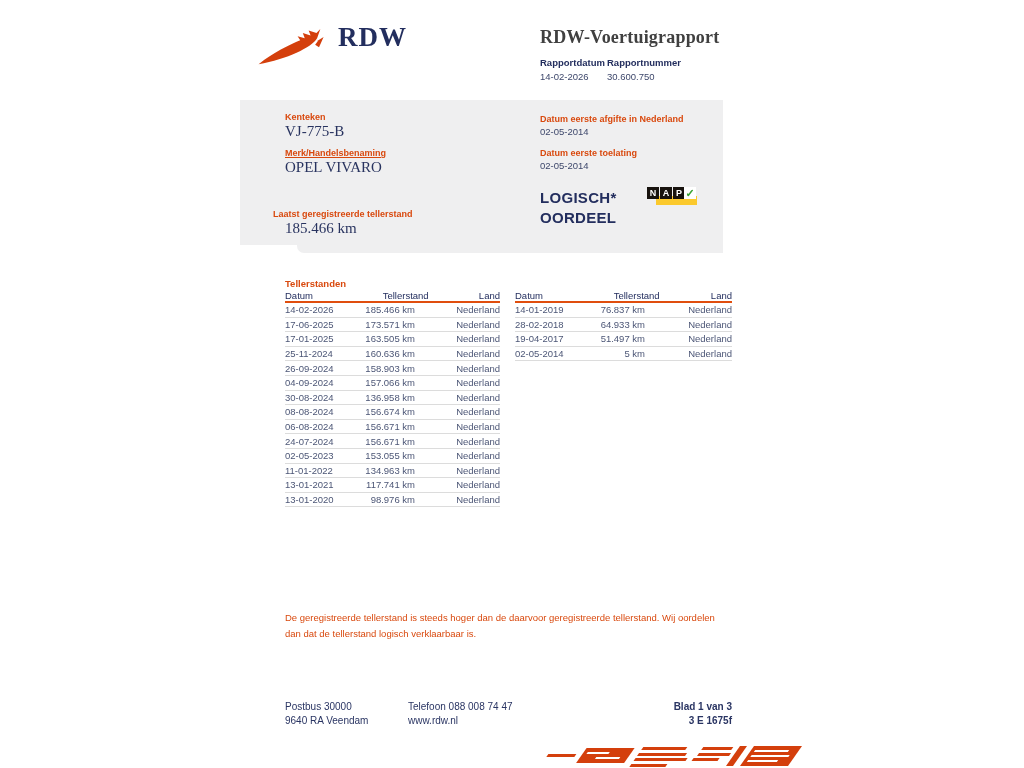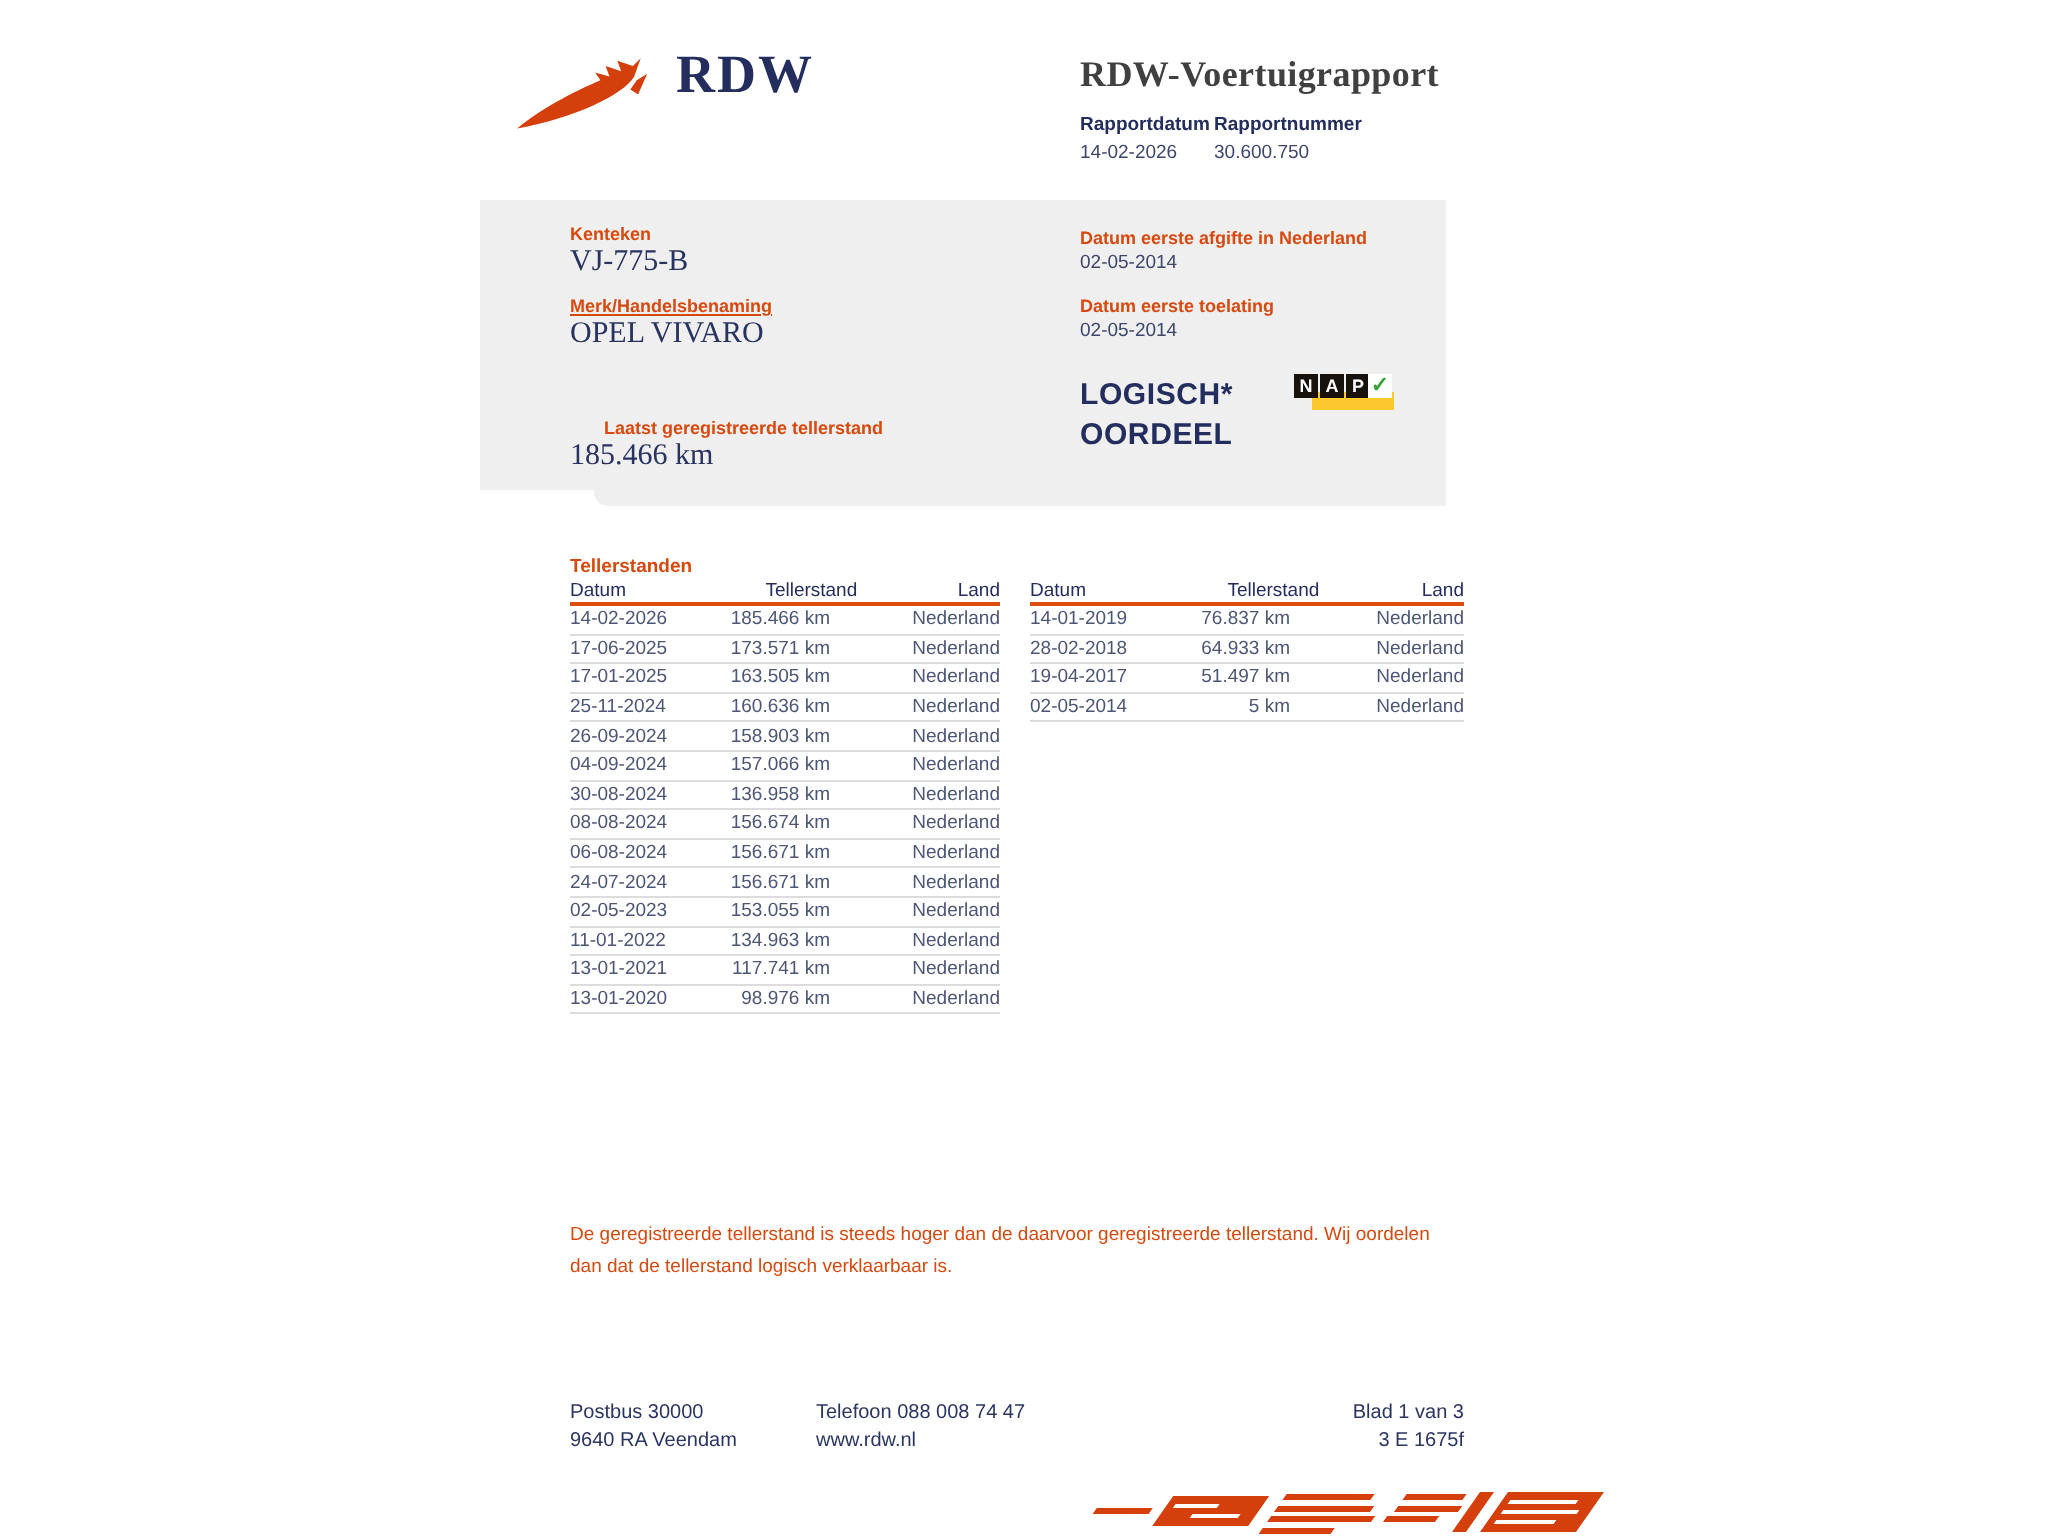--- a/index.html
+++ b/index.html
@@ -80,21 +80,21 @@
 
 <div class="abs sumbox" style="left:240px; top:100px; width:483px; height:145px;"></div>
 <div class="abs sumbox-strip" style="left:297px; top:245px; width:426px; height:8px;"></div>
 
 <div class="abs olabel" style="left:285px; top:112px;">Kenteken</div>
 <div class="abs serifval" style="left:285px; top:123px;">VJ-775-B</div>
 
 <div class="abs olabel" style="left:285px; top:148px;text-decoration:underline;">Merk/Handelsbenaming</div>
 <div class="abs serifval" style="left:285px; top:159px;">OPEL VIVARO</div>
 
-<div class="abs olabel" style="left:302px; top:209px;text-align:center;">Laatst geregistreerde tellerstand</div>
+<div class="abs olabel" style="left:273px; top:209px;text-align:center;">Laatst geregistreerde tellerstand</div>
 <div class="abs serifval" style="left:285px; top:220px;">185.466 km</div>
 
 <div class="abs olabel" style="left:540px; top:114px;">Datum eerste afgifte in Nederland</div>
 <div class="abs smallval" style="left:540px; top:126px;">02-05-2014</div>
 
 <div class="abs olabel" style="left:540px; top:148px;">Datum eerste toelating</div>
 <div class="abs smallval" style="left:540px; top:160px;">02-05-2014</div>
 
 <div class="abs oordeel" style="left:540px; top:188px;">
   <div>LOGISCH*</div>
@@ -228,21 +228,21 @@
 </div>
 
 <div class="abs foot" style="left:285px; top:700px;">
   <div>Postbus 30000</div>
   <div>9640 RA Veendam</div>
 </div>
 <div class="abs foot" style="left:408px; top:700px;">
   <div>Telefoon 088 008 74 47</div>
   <div>www.rdw.nl</div>
 </div>
-<div class="abs foot right" style="left:632px; top:700px; width:100px;">
+<div class="abs foot right" style="left:632px; top:700px; width:100px;font-weight:bold;">
   <div>Blad 1 van 3</div>
   <div>3 E 1675f</div>
 </div>
 
 <div class="abs deco">
   <div style="left:2px;  top:10px; width:28px; height:3px;"></div>
   <div style="left:36px; top:4px;  width:48px; height:15px;"></div>
   <div class="wslit" style="left:40px; top:8px;  width:22px; height:2px;"></div>
   <div class="wslit" style="left:52px; top:13px; width:24px; height:2px;"></div>
   <div style="left:92px;  top:3px;    width:44px; height:3px;"></div>

